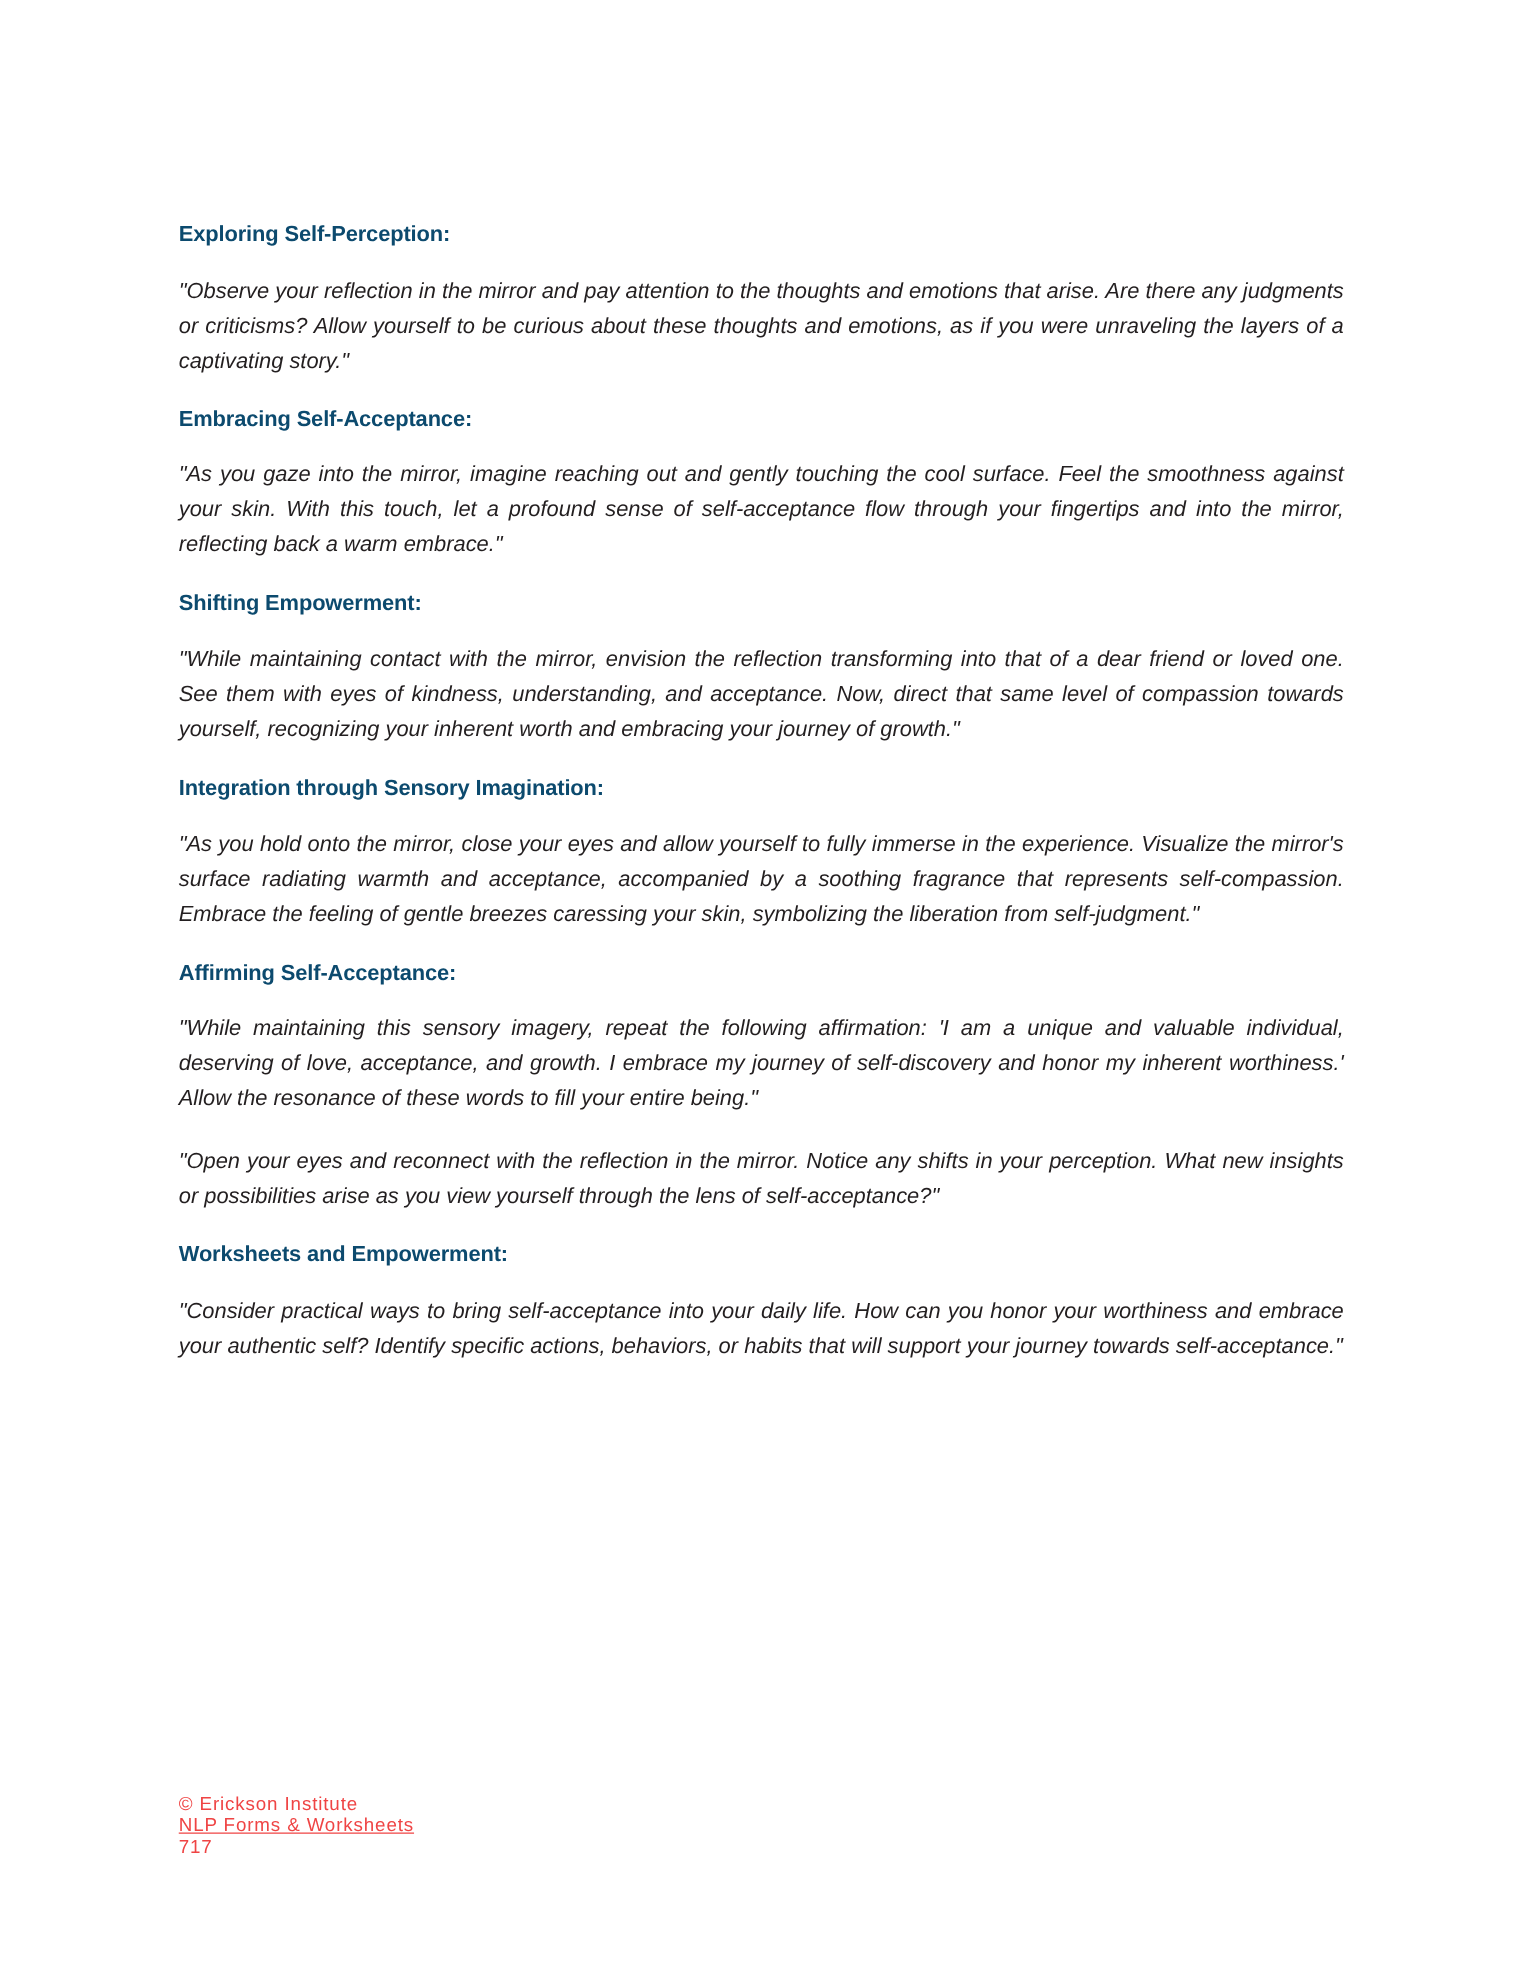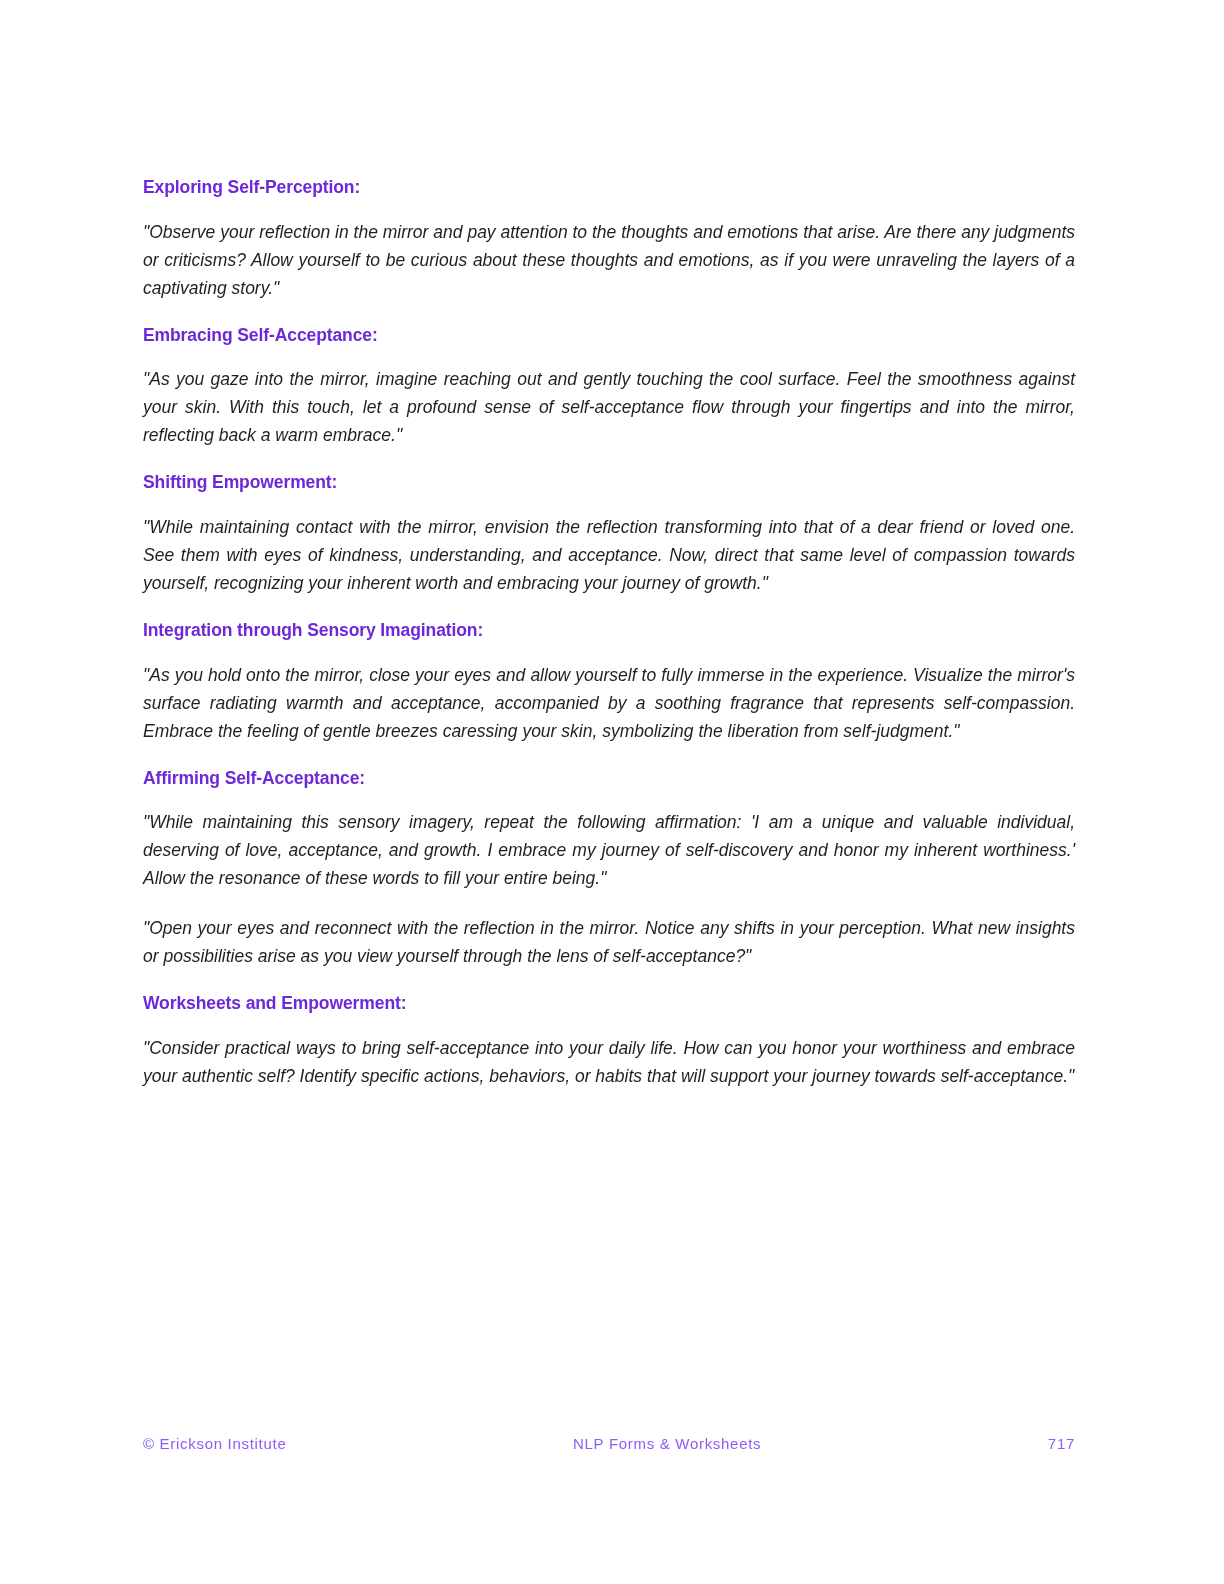--- a/index.html
+++ b/index.html
@@ -30,21 +30,21 @@
   }
 
   .section {
     margin: 0 0 0 0;
   }
 
   h2.section-heading {
     font-family: "Liberation Sans", sans-serif;
     font-size: 17.5px;
     font-weight: bold;
-    color: #6d28d9;
+    color: #0c4a6e;
     letter-spacing: -0.1px;
     margin: 0 0 0 0;
     padding: 0;
     line-height: 1.35;
   }
 
   p.section-body {
     font-family: "Liberation Sans", sans-serif;
     font-size: 17.5px;
     font-style: italic;
@@ -68,26 +68,27 @@
     left: 143px;
     top: 1435px;
     width: 932px;
     display: flex;
     align-items: baseline;
     justify-content: space-between;
     font-family: "Liberation Sans", sans-serif;
     font-size: 15px;
     font-weight: normal;
     font-style: normal;
-    color: #8b5cf6;
+    color: #ef4444;
     letter-spacing: 0.7px;
+    flex-direction: column;
   }
 
   .footer-left { flex: 0 0 auto; text-align: left; }
-  .footer-center { flex: 1 1 auto; text-align: center; }
+  .footer-center { flex: 1 1 auto; text-align: center; text-decoration: underline; }
   .footer-right { flex: 0 0 auto; text-align: left; }
 </style>
 </head>
 <body>
 
 <div class="page">
 
   <div class="content">
 
     <div class="section">

